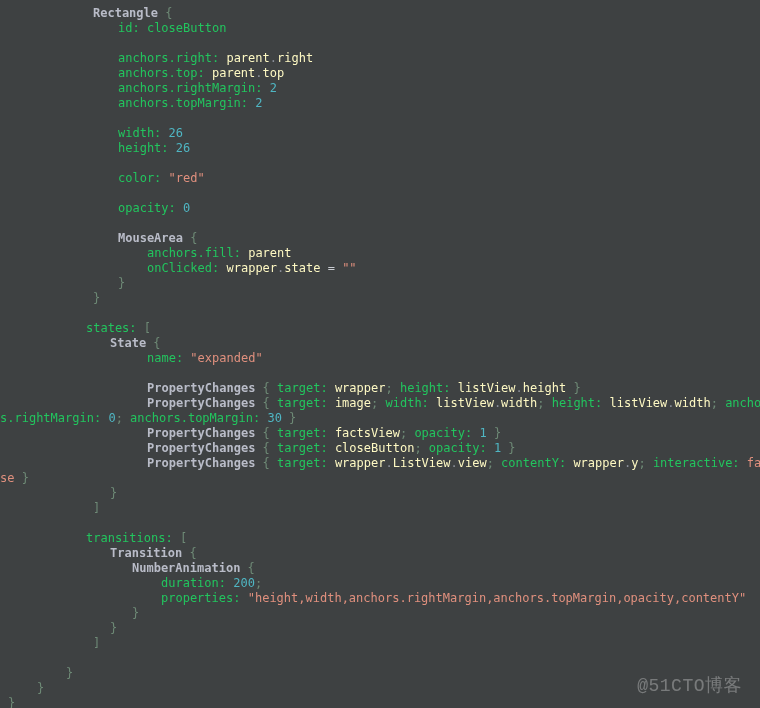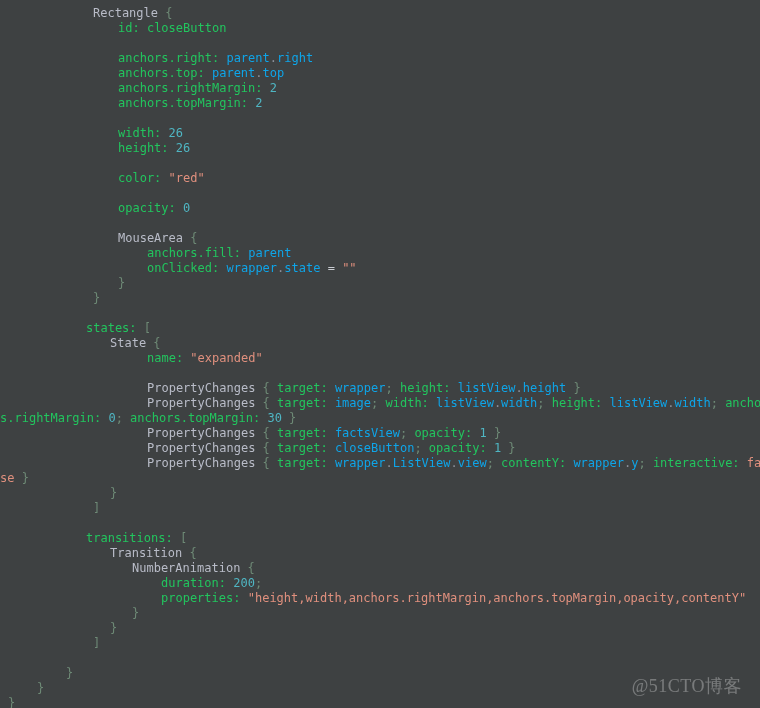--- a/index.html
+++ b/index.html
@@ -22,36 +22,36 @@
     position: absolute;
     left: 0;
     top: 6px;
     width: 760px;
   }
   .line {
     height: 15px;
     white-space: pre;
   }
   
-  .typ { color: #b9bcc8; }      
+  .typ { color: #b9bcc8; font-weight: bold; }      
   .prop { color: #22c55e; }     
-  .ident { color: #0ea5e9; }    
+  .ident { color: #fef9c3; }    
   .dot { color: #8a8f99; }      
   .str { color: #e0907e; }      
   .num { color: #4fb6c3; }      
   .kw { color: #e0907e; }       
   .punc { color: #6e8a76; }     
   .op { color: #c9ccd2; }       
   .plain { color: #b9bcc8; }
 
   #watermark {
     position: absolute;
     right: 18px;
     bottom: 14px;
-    font-family: Liberation Serif, serif;
+    font-family: Liberation Mono, monospace;
     font-size: 18px;
     color: #ffffff;
     opacity: 0.30;
     letter-spacing: 0.5px;
     white-space: pre;
     pointer-events: none;
   }
 </style>
 </head>
 <body>

